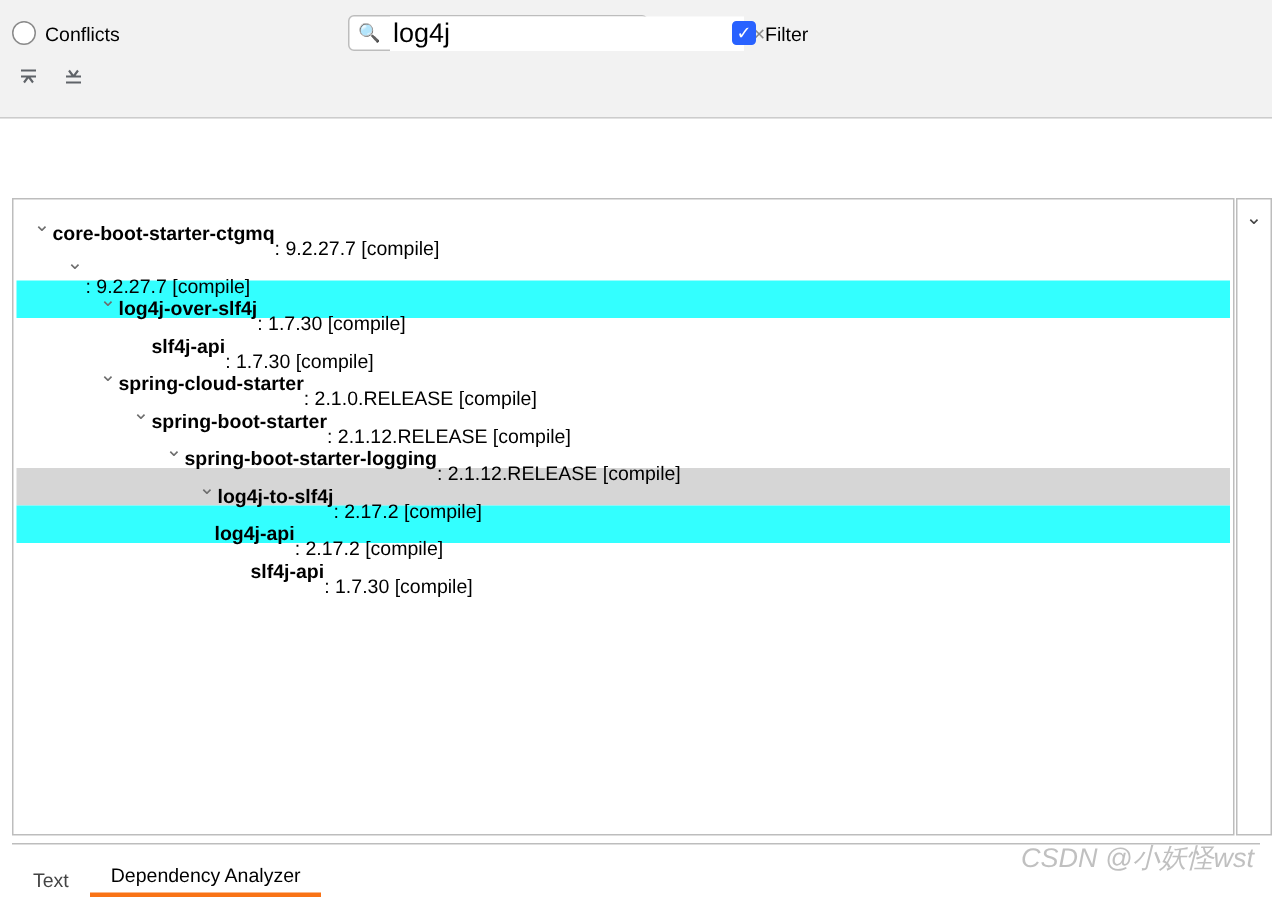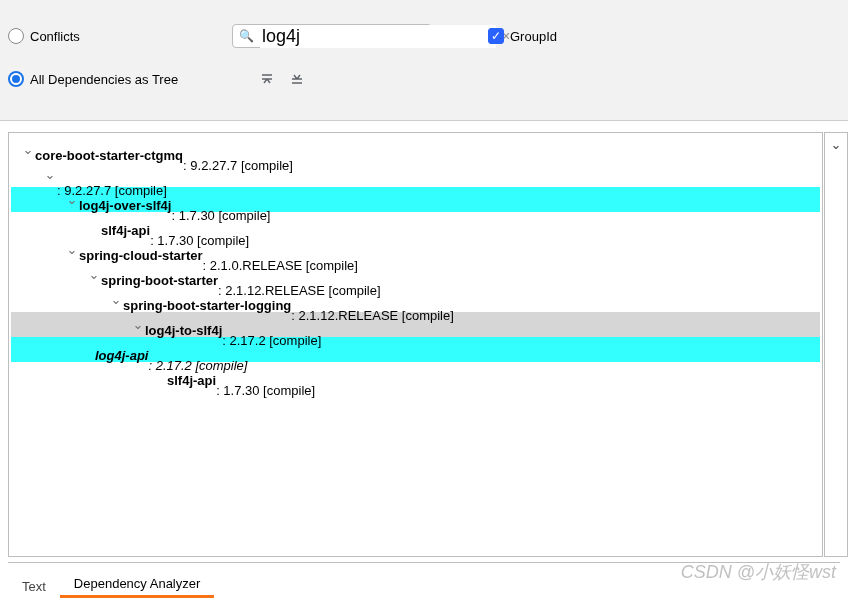--- a/index.html
+++ b/index.html
@@ -1,19 +1,19 @@
 <!DOCTYPE html>
 <html><head>
 <meta charset="utf-8">
 <style>
   * { box-sizing: border-box; font-family: "Segoe UI", Arial, sans-serif; }
   body { margin: 0; padding: 0; background: #fff; font-size: 13px; color: #000; width: 848px; height: 602px; overflow: hidden; position: relative; }
 
   .toolbar { background: #f2f2f2; border-bottom: 1px solid #ccc; padding: 4px 8px 10px 8px; }
-  .row { display: flex; align-items: center; gap: 8px; margin: 20px 0; }
+  .row { display: flex; align-items: center; gap: 8px; margin: 6px 0; }
 
   .radio { display: flex; align-items: center; gap: 6px; cursor: pointer; }
   .radio-circle { width: 16px; height: 16px; border: 1px solid #8a8a8a; border-radius: 50%; background:#fff; display:flex; align-items:center; justify-content:center; }
   .radio-circle.selected { border: 2px solid #1a73e8; }
   .radio-circle.selected::after { content:""; width:8px; height:8px; background:#1a73e8; border-radius:50%; }
 
   .search { display:flex; align-items:center; border:1px solid #bdbdbd; background:#fff; border-radius:4px; height:24px; padding:0 6px; gap:6px; width: 200px;}
   .search input { border:none; outline:none; flex:1; font-size:18px; }
   .search .mag { color:#6e6e6e; font-size:12px; }
   .search .clear { color:#8a8a8a; cursor:pointer; font-size:14px; line-height:1; }
@@ -51,30 +51,26 @@
       <span>Conflicts</span>
     </div>
     <div class="search">
       <span class="mag">🔍</span>
       <input value="log4j" style="">
       <span class="clear">×</span>
     </div>
     <div style="width:40px;"></div>
     <div class="chk">
       <span class="chk-box checked">✓</span>
-      <span>GroupId</span>
+      <span>Filter</span>
     </div>
   </div>
 
 
   <div class="row">
-    <div class="radio" style="width:240px;">
-      <span class="radio-circle selected"></span>
-      <span>All Dependencies as Tree</span>
-    </div>
     <div class="icon-btn">
       <svg width="14" height="14" viewBox="0 0 14 14">
           <path d="M2 3h10M2 7h10M7 7l-3 4m3-4l3 4" stroke="#5f6368" stroke-width="1.4" fill="none"></path>
         </svg>
     </div>
     <div class="icon-btn">
       <svg width="14" height="14" viewBox="0 0 14 14">
           <path d="M2 11h10M2 7h10M7 7l-3-4m3 4l3-4" stroke="#5f6368" stroke-width="1.4" fill="none"></path>
         </svg>
     </div>
@@ -115,21 +111,21 @@
       <div class="node" style="padding-left: 98px;">
         <span class="arrow">⌄</span>
         <span class="name">spring-boot-starter-logging</span>
         <span class="rest"> : 2.1.12.RELEASE [compile]</span>
       </div>
       <div class="node hl-gray" style="padding-left: 120px;">
         <span class="arrow">⌄</span>
         <span class="name">log4j-to-slf4j</span>
         <span class="rest"> : 2.17.2 [compile]</span>
       </div>
-      <div class="node hl-cyan" style="padding-left: 70px; font-style: italic;">
+      <div class="node hl-cyan" style="padding-left: 118px;">
         <span class="arrow"></span>
         <span class="name">log4j-api</span>
         <span class="rest"> : 2.17.2 [compile]</span>
       </div>
       <div class="node" style="padding-left: 142px;">
         <span class="arrow"></span>
         <span class="name">slf4j-api</span>
         <span class="rest"> : 1.7.30 [compile]</span>
       </div>
     </div>

